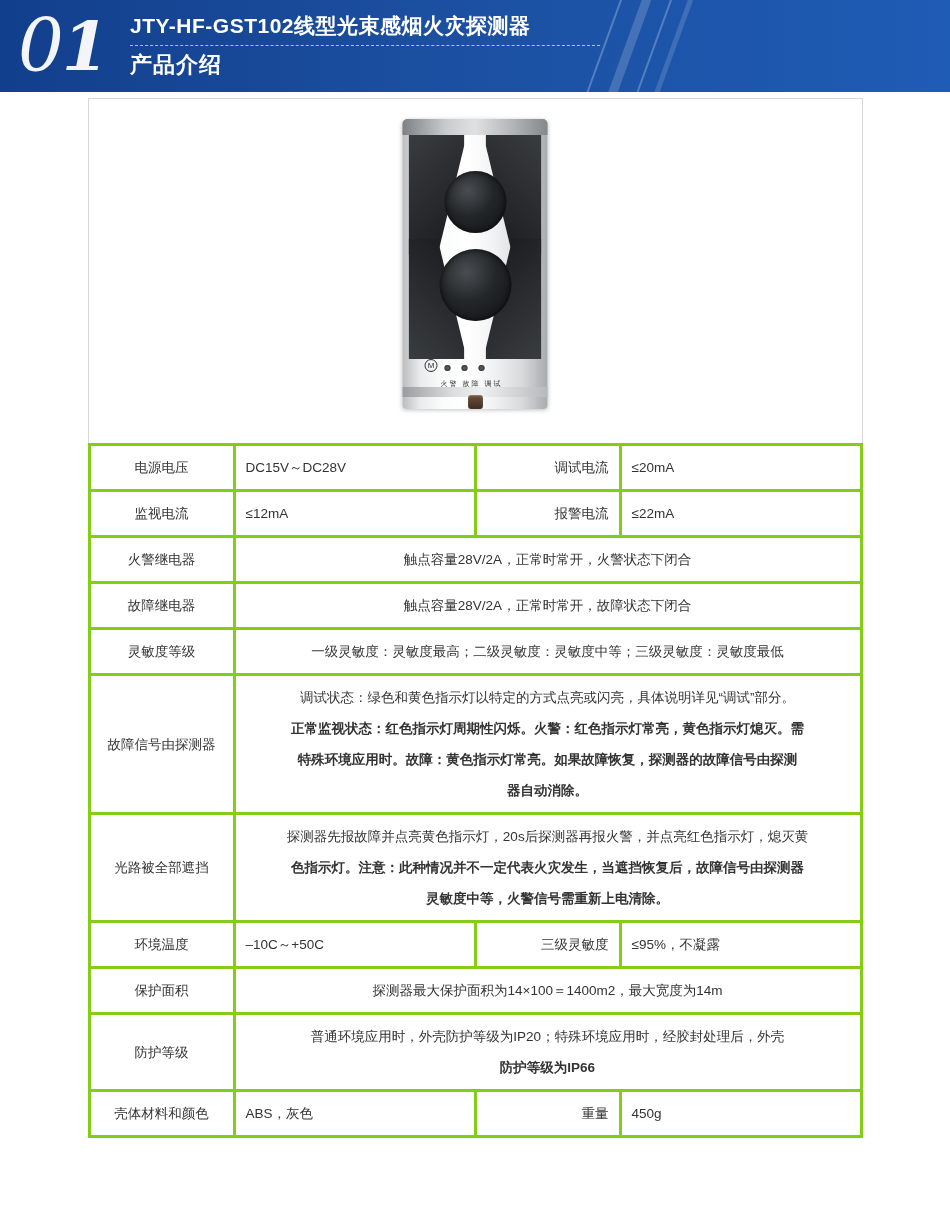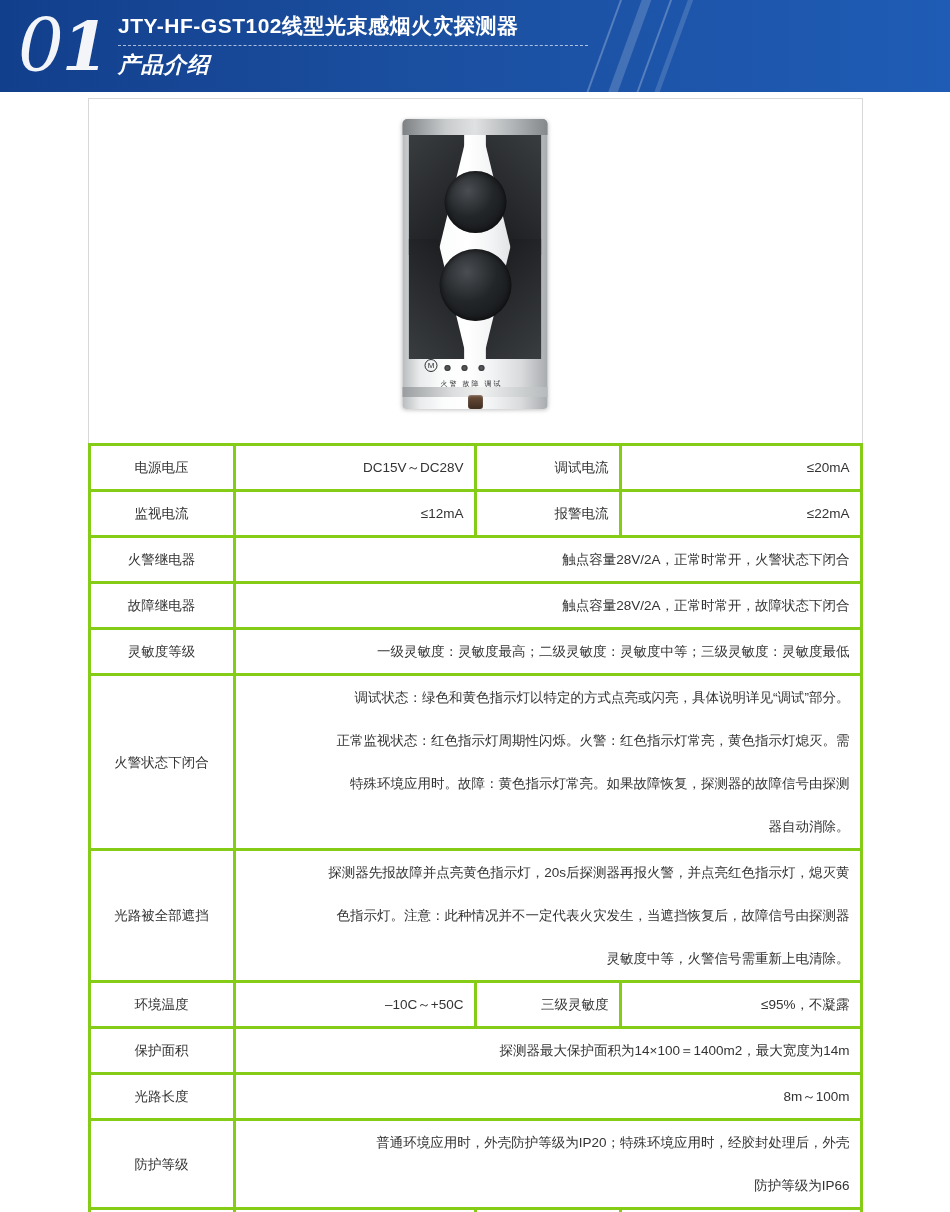--- a/index.html
+++ b/index.html
@@ -54,21 +54,21 @@
     font-weight: bold;
     letter-spacing: -2px;
     opacity: 0.95;
   }
   .header-num .zero {
     font-size: 72px;
     font-weight: normal;
   }
   .header-texts {
     position: absolute;
-    left: 118px;
+    left: 130px;
     top: 12px;
     color: #ffffff;
   }
   .header-title {
     font-size: 21px;
     font-weight: bold;
     letter-spacing: 0.5px;
     line-height: 28px;
   }
   .header-dash {
@@ -76,21 +76,20 @@
     margin-bottom: 5px;
     width: 470px;
     border-top: 1px dashed rgba(255,255,255,0.65);
     height: 0;
   }
   .header-sub {
     font-size: 22px;
     font-weight: bold;
     letter-spacing: 1px;
     line-height: 28px;
-    font-style: italic;
   }
 
   
   .content {
     position: relative;
     width: 950px;
     padding-top: 6px;
   }
   .panel {
     margin: 0 auto;
@@ -241,28 +240,28 @@
   table.spec td {
     border: 3px solid #84cc16;
     padding: 9px 10px;
     line-height: 25px;
     vertical-align: middle;
   }
   td.label {
     text-align: center;
     width: 145px;
   }
-  td.val-c { text-align: right; }
-  td.val-l { text-align: right; padding-left: 14px; }
+  td.val-c { text-align: left; }
+  td.val-l { text-align: center; padding-left: 14px; }
   td.label2 {
     text-align: right;
     width: 145px;
   }
   .para { margin: 0; }
-  .para + .para { margin-top: 18px; }
+  .para + .para { margin-top: 6px; font-weight: bold; }
   .tall td { padding-top: 11px; padding-bottom: 11px; }
 </style>
 </head>
 <body>
 
 <div class="header">
   <div class="header-grad"></div>
   <div class="header-stripe s1"></div>
   <div class="header-stripe s2"></div>
   <div class="header-stripe s3"></div>
@@ -336,21 +335,21 @@
           <td class="val-l" colspan="3">触点容量28V/2A，正常时常开，故障状态下闭合</td>
         </tr>
 
 
         <tr>
           <td class="label">灵敏度等级</td>
           <td class="val-l" colspan="3">一级灵敏度：灵敏度最高；二级灵敏度：灵敏度中等；三级灵敏度：灵敏度最低</td>
         </tr>
 
         <tr class="tall">
-          <td class="label">火警状态下闭合</td>
+          <td class="label">故障信号由探测器</td>
           <td class="val-l" colspan="3">
             <p class="para">调试状态：绿色和黄色指示灯以特定的方式点亮或闪亮，具体说明详见“调试”部分。</p>
             <p class="para">正常监视状态：红色指示灯周期性闪烁。火警：红色指示灯常亮，黄色指示灯熄灭。需</p>
             <p class="para">特殊环境应用时。故障：黄色指示灯常亮。如果故障恢复，探测器的故障信号由探测</p>
             <p class="para">器自动消除。</p>
           </td>
         </tr>
 
         <tr class="tall">
           <td class="label">光路被全部遮挡</td>
@@ -366,24 +365,20 @@
           <td class="val-c">–10C～+50C</td>
           <td class="label2">三级灵敏度</td>
           <td class="val-c">≤95%，不凝露</td>
         </tr>
 
         <tr>
           <td class="label">保护面积</td>
           <td class="val-l" colspan="3">探测器最大保护面积为14×100＝1400m2，最大宽度为14m</td>
         </tr>
 
-        <tr>
-          <td class="label">光路长度</td>
-          <td class="val-c" colspan="3">8m～100m</td>
-        </tr>
 
         <tr class="tall">
           <td class="label">防护等级</td>
           <td class="val-l" colspan="3">
             <p class="para">普通环境应用时，外壳防护等级为IP20；特殊环境应用时，经胶封处理后，外壳</p>
             <p class="para">防护等级为IP66</p>
           </td>
         </tr>
 
 

